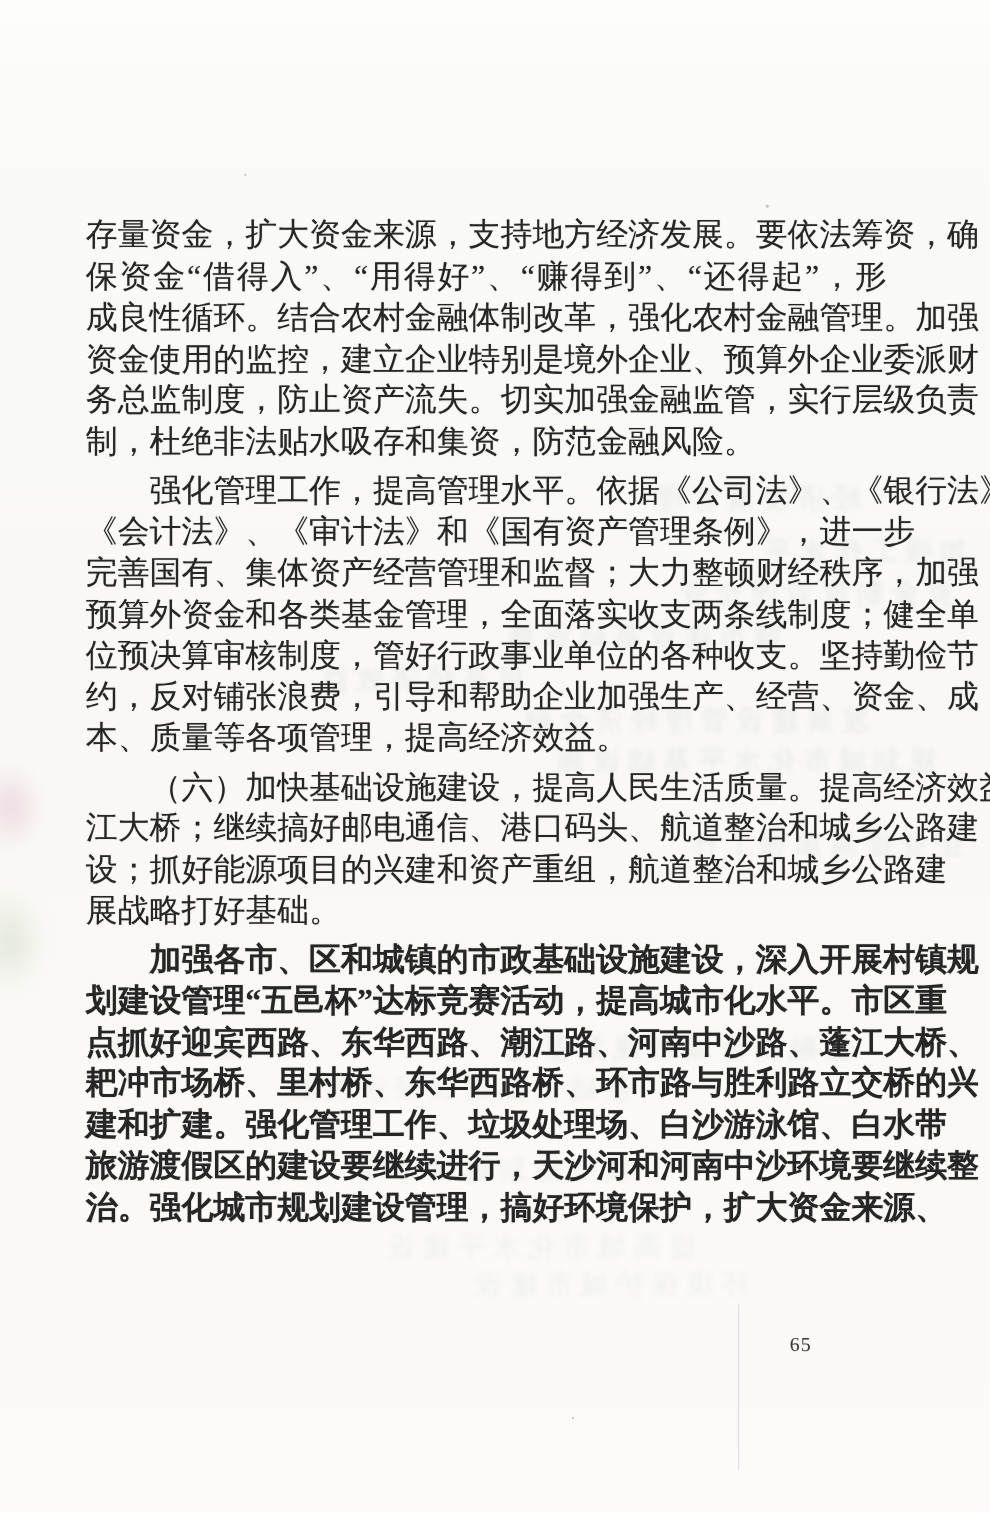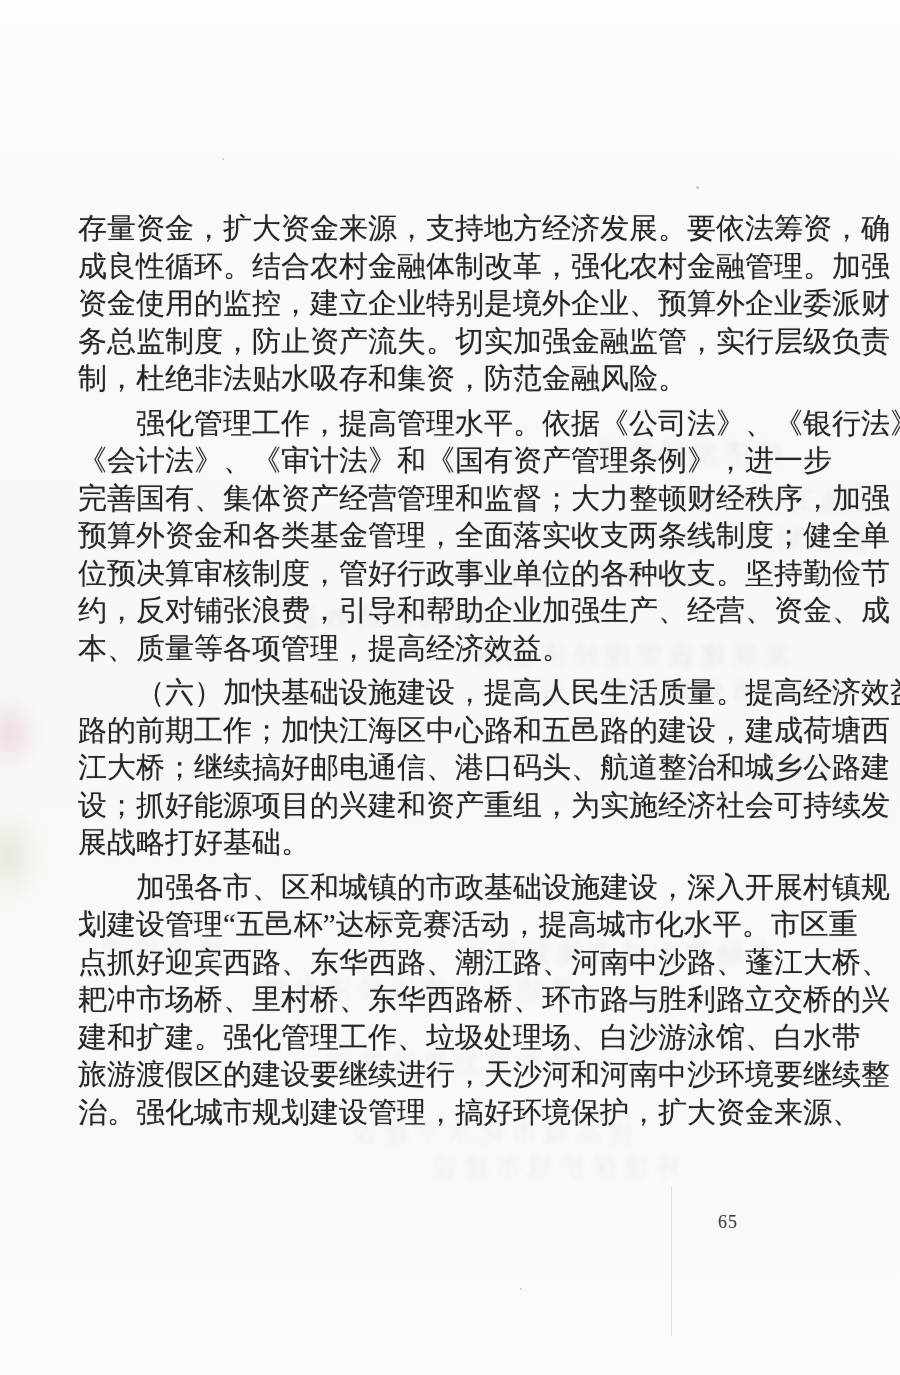--- a/index.html
+++ b/index.html
@@ -14,30 +14,30 @@
     background: linear-gradient(180deg, #fdfdfc 0%, #fafaf7 6%, #f9f8f5 45%, #fbfaf8 100%);
     font-family: "Liberation Serif", "DejaVu Serif", serif;
   }
   .page {
     position: absolute;
     inset: 0;
   }
   
   .text-column {
     position: absolute;
-    top: 210px;
+    top: 196px;
     left: 78px;
     width: 728px;
     color: #262626;
     font-size: 29px;
     line-height: 37.5px;
     text-shadow: 0 0 1px rgba(45,45,45,0.38);
   }
   .paragraph { margin: 0 0 7px 0; }
-  .paragraph:last-child { margin-bottom: 0; }
+  .paragraph:last-child { margin-bottom: 0; font-weight: bold; }
   .line {
     text-align: justify;
     text-align-last: justify;
     white-space: nowrap;
     height: 37.5px;
   }
   .line.first { text-indent: 58px; }
   .line.last  { text-align: right; text-align-last: left; }
   
   .page-number {
@@ -136,41 +136,41 @@
     <span class="bleed b11">基础设施建设经济发展</span>
     <span class="bleed b12">城市规划建设管理</span>
     <span class="bleed b13">提高城市化水平建设</span>
     <span class="bleed b14">环境保护城市建设</span>
   </div>
 
   <div class="text-column">
 
     <div class="paragraph">
       <div class="line">存量资金，扩大资金来源，支持地方经济发展。要依法筹资，确</div>
+      <div class="line">保资金“借得入”、“用得好”、“赚得到”、“还得起”，形</div>
       <div class="line">成良性循环。结合农村金融体制改革，强化农村金融管理。加强</div>
       <div class="line">资金使用的监控，建立企业特别是境外企业、预算外企业委派财</div>
       <div class="line">务总监制度，防止资产流失。切实加强金融监管，实行层级负责</div>
       <div class="line last">制，杜绝非法贴水吸存和集资，防范金融风险。</div>
     </div>
 
     <div class="paragraph">
       <div class="line first">强化管理工作，提高管理水平。依据《公司法》、《银行法》、</div>
       <div class="line">《会计法》、《审计法》和《国有资产管理条例》，进一步</div>
       <div class="line">完善国有、集体资产经营管理和监督；大力整顿财经秩序，加强</div>
       <div class="line">预算外资金和各类基金管理，全面落实收支两条线制度；健全单</div>
       <div class="line">位预决算审核制度，管好行政事业单位的各种收支。坚持勤俭节</div>
       <div class="line">约，反对铺张浪费，引导和帮助企业加强生产、经营、资金、成</div>
       <div class="line last">本、质量等各项管理，提高经济效益。</div>
     </div>
 
     <div class="paragraph">
       <div class="line first">（六）加快基础设施建设，提高人民生活质量。提高经济效益</div>
-      <div class="line">路的前期工作；加快江海区中心路和五邑路的建设，建成荷塘西</div>
       <div class="line">江大桥；继续搞好邮电通信、港口码头、航道整治和城乡公路建</div>
-      <div class="line">设；抓好能源项目的兴建和资产重组，为实施经济社会可持续发</div>
+      <div class="line">设；抓好能源项目的兴建和资产重组，航道整治和城乡公路建</div>
       <div class="line last">展战略打好基础。</div>
     </div>
 
     <div class="paragraph">
       <div class="line first">加强各市、区和城镇的市政基础设施建设，深入开展村镇规</div>
       <div class="line">划建设管理“五邑杯”达标竞赛活动，提高城市化水平。市区重</div>
       <div class="line">点抓好迎宾西路、东华西路、潮江路、河南中沙路、蓬江大桥、</div>
       <div class="line">耙冲市场桥、里村桥、东华西路桥、环市路与胜利路立交桥的兴</div>
       <div class="line">建和扩建。强化管理工作、垃圾处理场、白沙游泳馆、白水带</div>
       <div class="line">旅游渡假区的建设要继续进行，天沙河和河南中沙环境要继续整</div>

